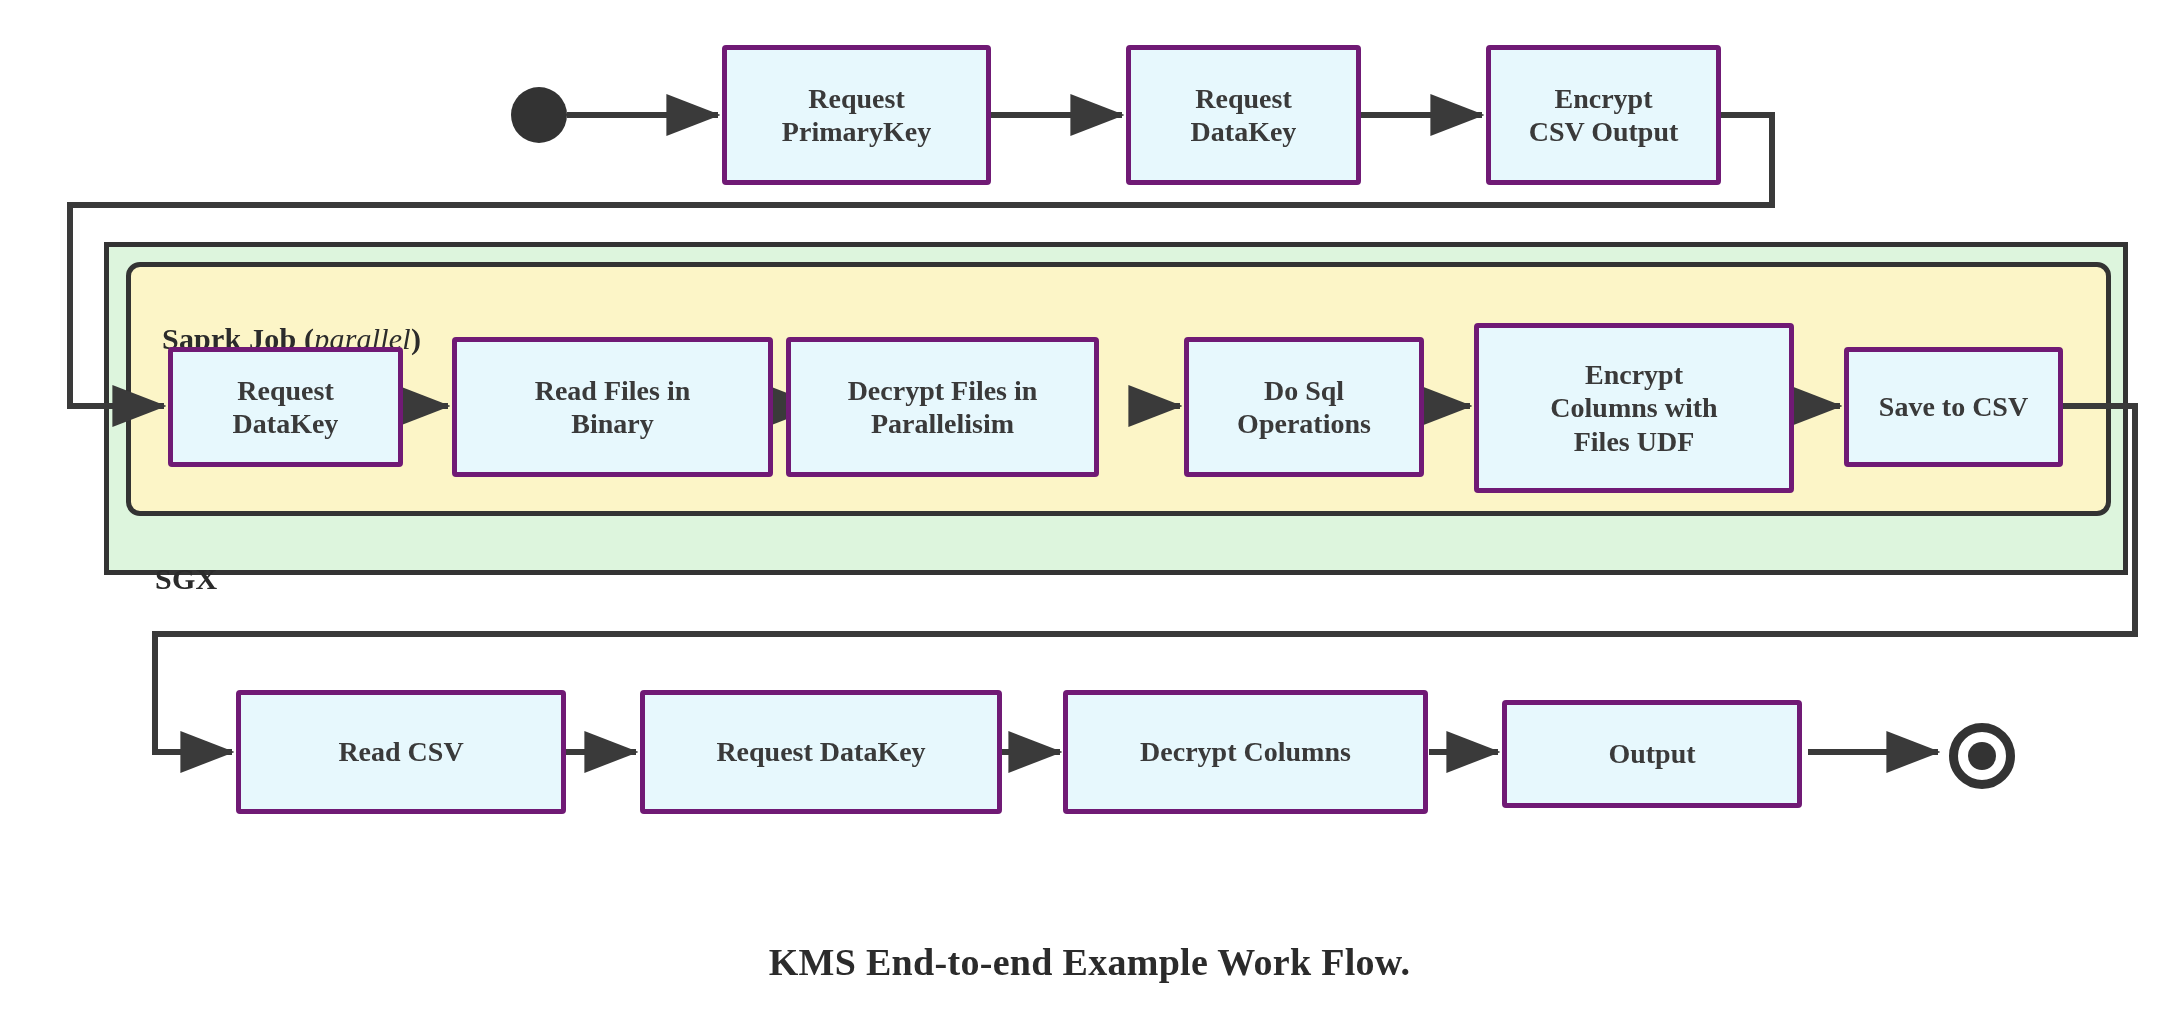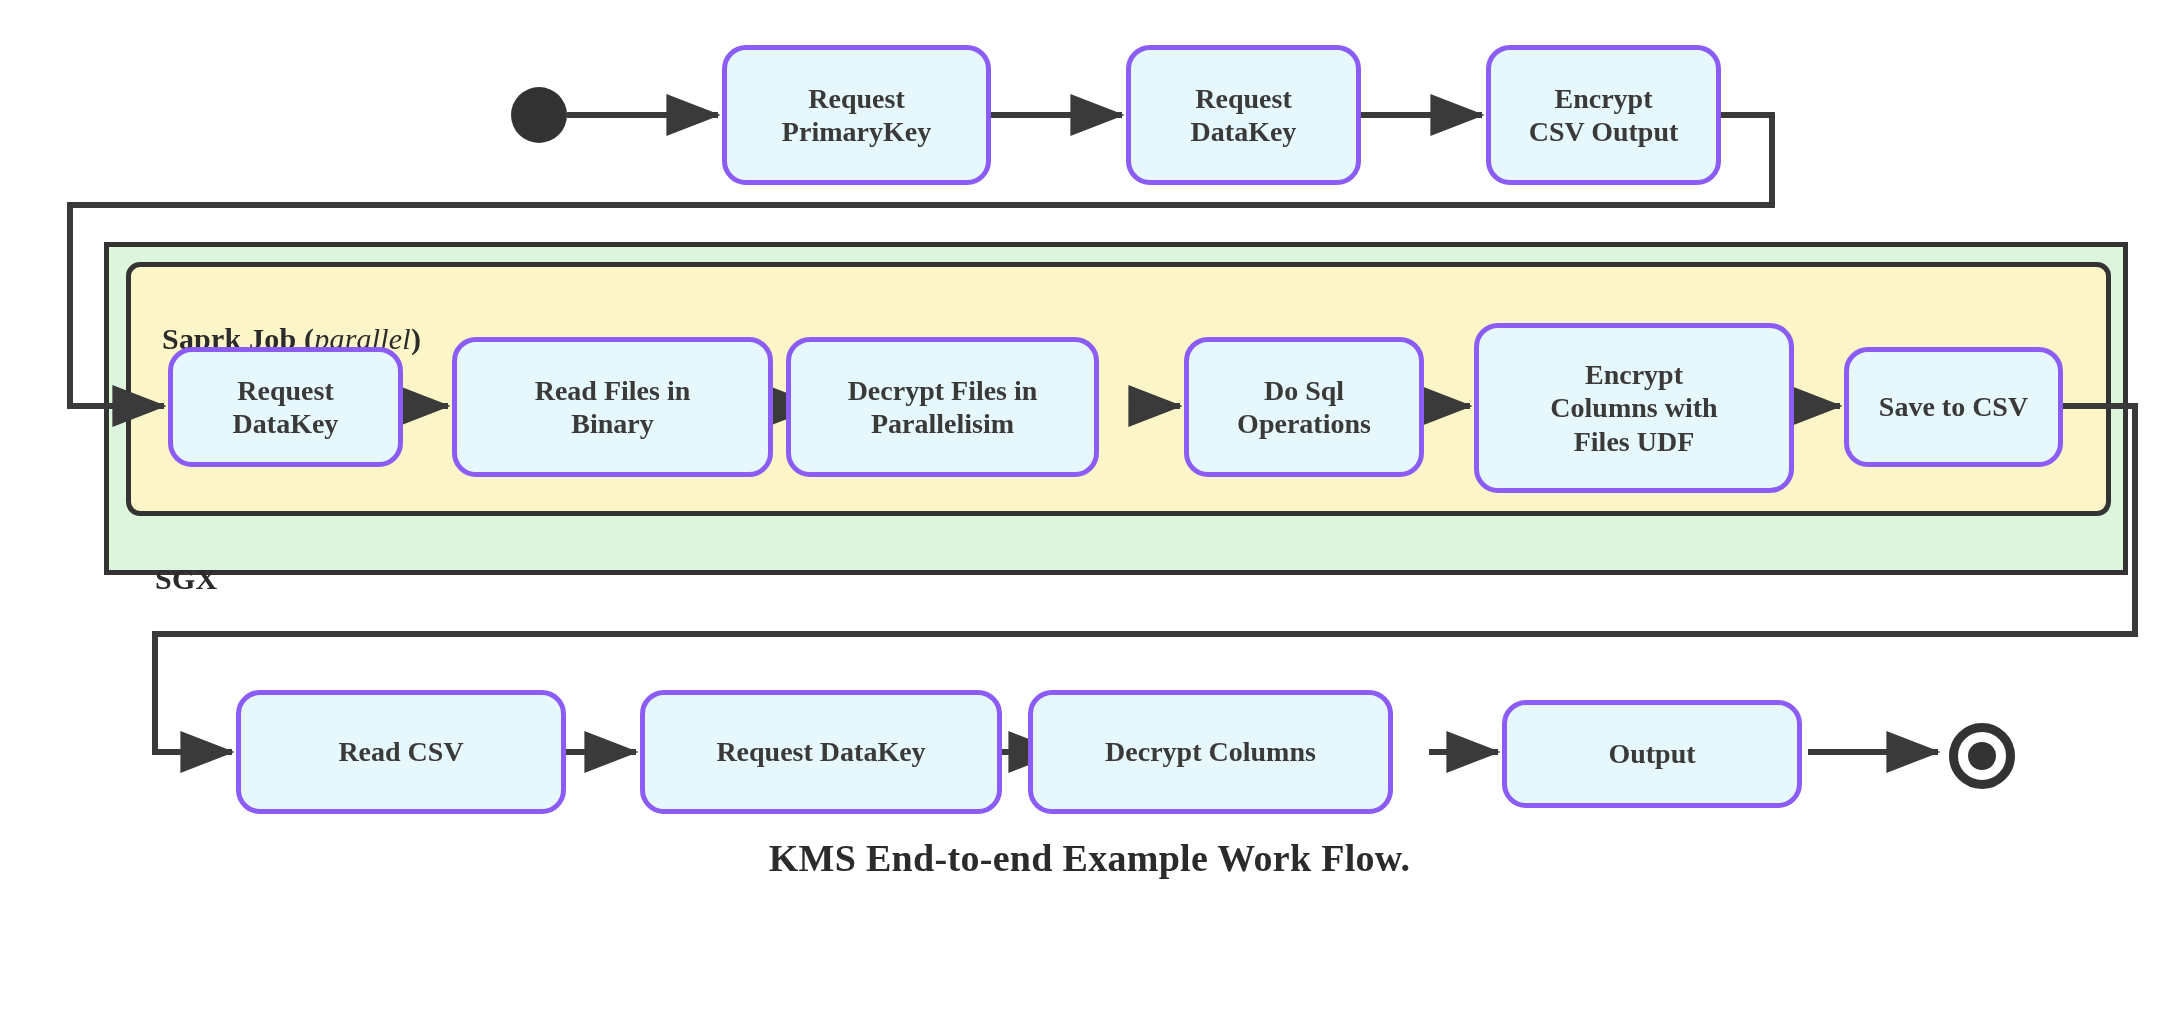--- a/index.html
+++ b/index.html
@@ -63,22 +63,22 @@
     left: 155px;
     top: 518px;
     font-size: 30px;
   }
 
   
   .node {
     position: absolute;
     box-sizing: border-box;
     background: #e7f8fd;
-    border: 5px solid #8b5cf6;
-    border-radius: 24px;
+    border: 5px solid #701a75;
+    border-radius: 4px;
     display: flex;
     align-items: center;
     justify-content: center;
     text-align: center;
     font-weight: bold;
     color: #3a3a3a;
     font-size: 28px;
     line-height: 1.18;
     padding: 2px 6px;
     z-index: 4;
@@ -128,21 +128,21 @@
     width: 2179px;
     height: 1036px;
     z-index: 2;
     pointer-events: none;
   }
 
   
   #caption {
     position: absolute;
     left: 0;
-    top: 836px;
+    top: 940px;
     width: 2179px;
     text-align: center;
     font-size: 38px;
     font-weight: bold;
     color: #2b2b2b;
     letter-spacing: 0.3px;
   }
 </style>
 </head>
 <body>
@@ -261,21 +261,21 @@
       <span class="line">Read CSV</span>
     </span>
   </div>
 
   <div class="node" style="left:640px; top:690px; width:362px; height:124px;">
     <span>
       <span class="line">Request DataKey</span>
     </span>
   </div>
 
-  <div class="node" style="left:1028px; top:690px; width:365px; height:124px;">
+  <div class="node" style="left:1063px; top:690px; width:365px; height:124px;">
     <span>
       <span class="line">Decrypt Columns</span>
     </span>
   </div>
 
   <div class="node" style="left:1502px; top:700px; width:300px; height:108px;">
     <span>
       <span class="line">Output</span>
     </span>
   </div>

